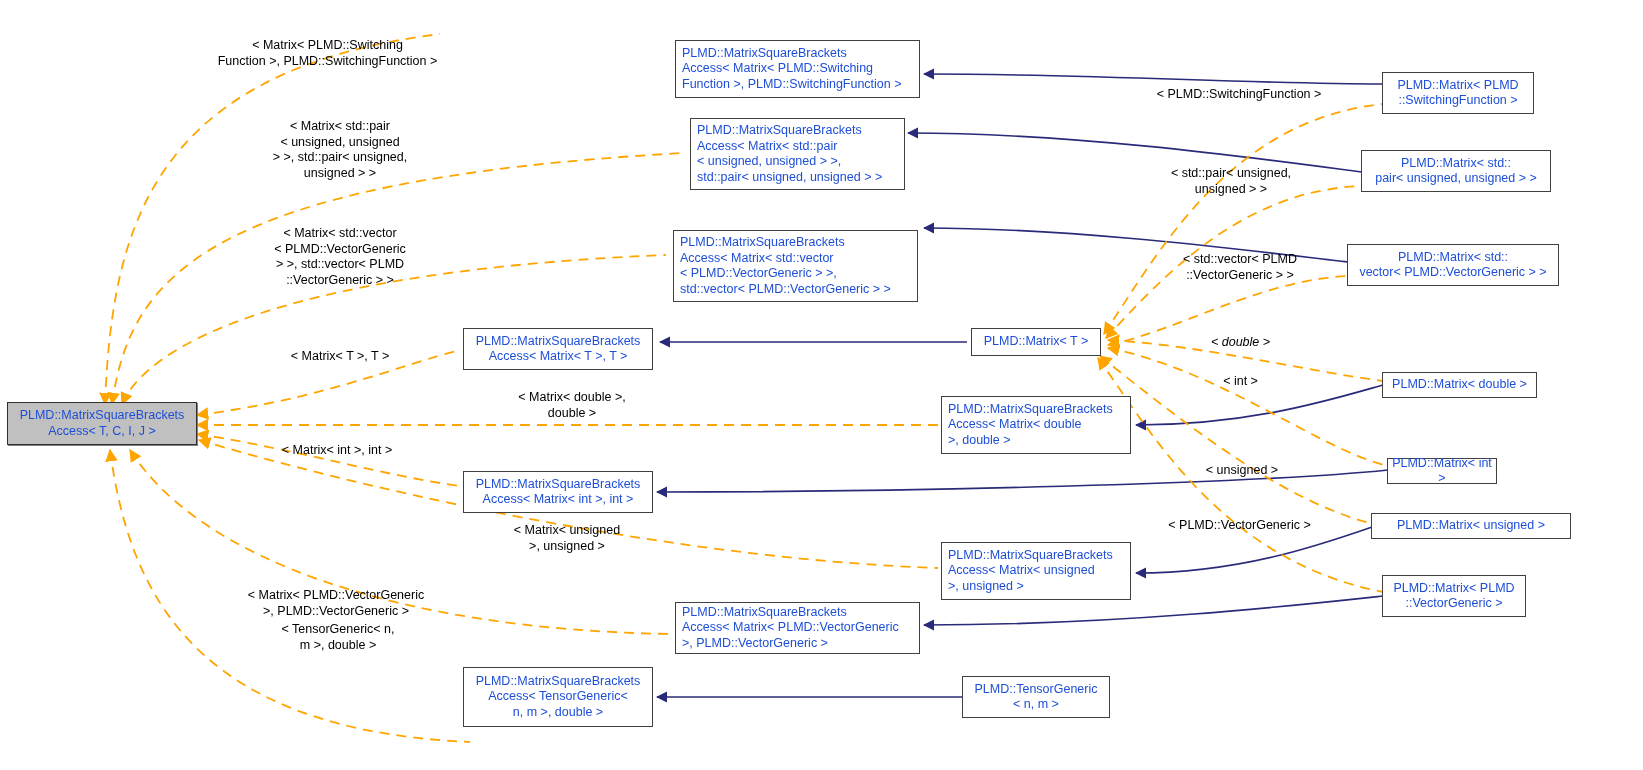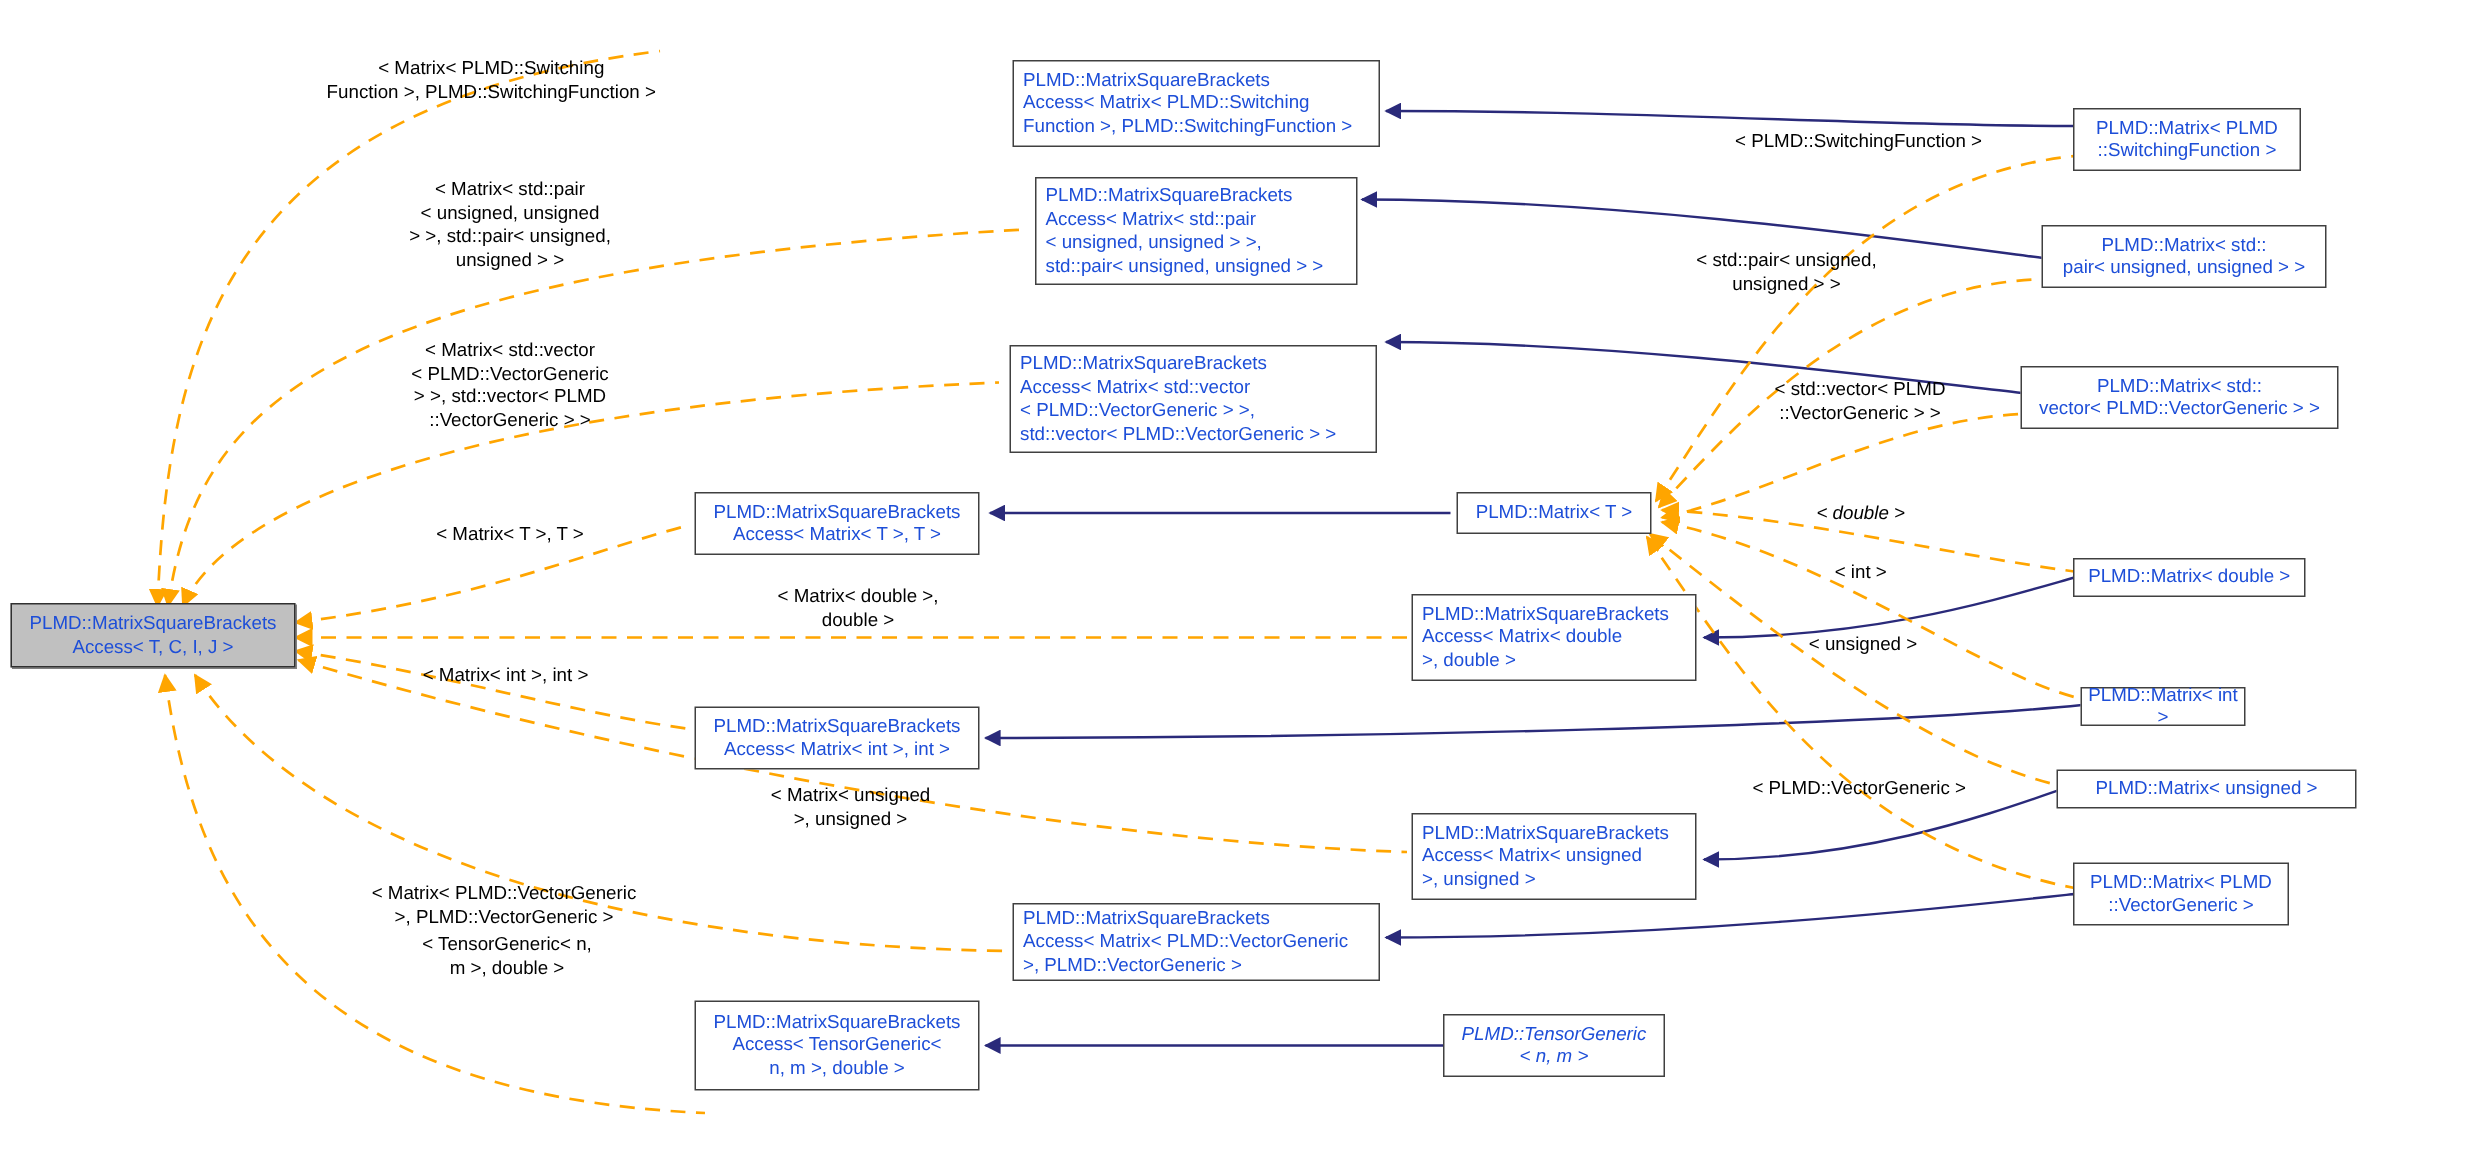--- a/index.html
+++ b/index.html
@@ -182,21 +182,21 @@
 
   <div class="node" style="left:1382px; top:372px; width:155px; height:26px;">PLMD::Matrix&lt; double &gt;</div>
 
   <div class="node" style="left:1387px; top:458px; width:110px; height:26px;">PLMD::Matrix&lt; int &gt;</div>
 
   <div class="node" style="left:1371px; top:513px; width:200px; height:26px;">PLMD::Matrix&lt; unsigned &gt;</div>
 
   <div class="node" style="left:1382px; top:575px; width:144px; height:42px;">PLMD::Matrix&lt; PLMD
 ::VectorGeneric &gt;</div>
 
-  <div class="node" style="left:962px; top:676px; width:148px; height:42px;font-style:italic;">PLMD::TensorGeneric
+  <div class="node" style="left:962px; top:676px; width:148px; height:42px;">PLMD::TensorGeneric
 &lt; n, m &gt;</div>
 
   <div class="edge-label" style="left:205px; top:4px; width:245px;margin-top:34px;">&lt; Matrix&lt; PLMD::Switching
 Function &gt;, PLMD::SwitchingFunction &gt;</div>
 
   <div class="edge-label" style="left:250px; top:119px; width:180px;">&lt; Matrix&lt; std::pair
 &lt; unsigned, unsigned
 &gt; &gt;, std::pair&lt; unsigned,
 unsigned &gt; &gt;</div>
 
@@ -216,27 +216,27 @@
 &gt;, unsigned &gt;</div>
 
   <div class="edge-label" style="left:232px; top:588px; width:208px;">&lt; Matrix&lt; PLMD::VectorGeneric
 &gt;, PLMD::VectorGeneric &gt;</div>
 
   <div class="edge-label" style="left:265px; top:622px; width:146px;">&lt; TensorGeneric&lt; n,
 m &gt;, double &gt;</div>
 
   <div class="edge-label" style="left:1145px; top:87px; width:188px;">&lt; PLMD::SwitchingFunction &gt;</div>
 
-  <div class="edge-label" style="left:1112px; top:166px; width:158px;text-align:center;">&lt; std::pair&lt; unsigned,
+  <div class="edge-label" style="left:1152px; top:166px; width:158px;text-align:center;">&lt; std::pair&lt; unsigned,
 unsigned &gt; &gt;</div>
 
   <div class="edge-label" style="left:1161px; top:252px; width:158px;">&lt; std::vector&lt; PLMD
 ::VectorGeneric &gt; &gt;</div>
 
   <div class="edge-label" style="left:1183px; top:335px; width:115px;font-style:italic;">&lt; double &gt;</div>
 
   <div class="edge-label" style="left:1183px; top:374px; width:115px;">&lt; int &gt;</div>
 
-  <div class="edge-label" style="left:1178px; top:422px; width:128px;">&lt; unsigned &gt;</div>
+  <div class="edge-label" style="left:1178px; top:463px; width:128px;">&lt; unsigned &gt;</div>
 
   <div class="edge-label" style="left:1152px; top:518px; width:175px;">&lt; PLMD::VectorGeneric &gt;</div>
 
 </div>
 
 </body></html>

